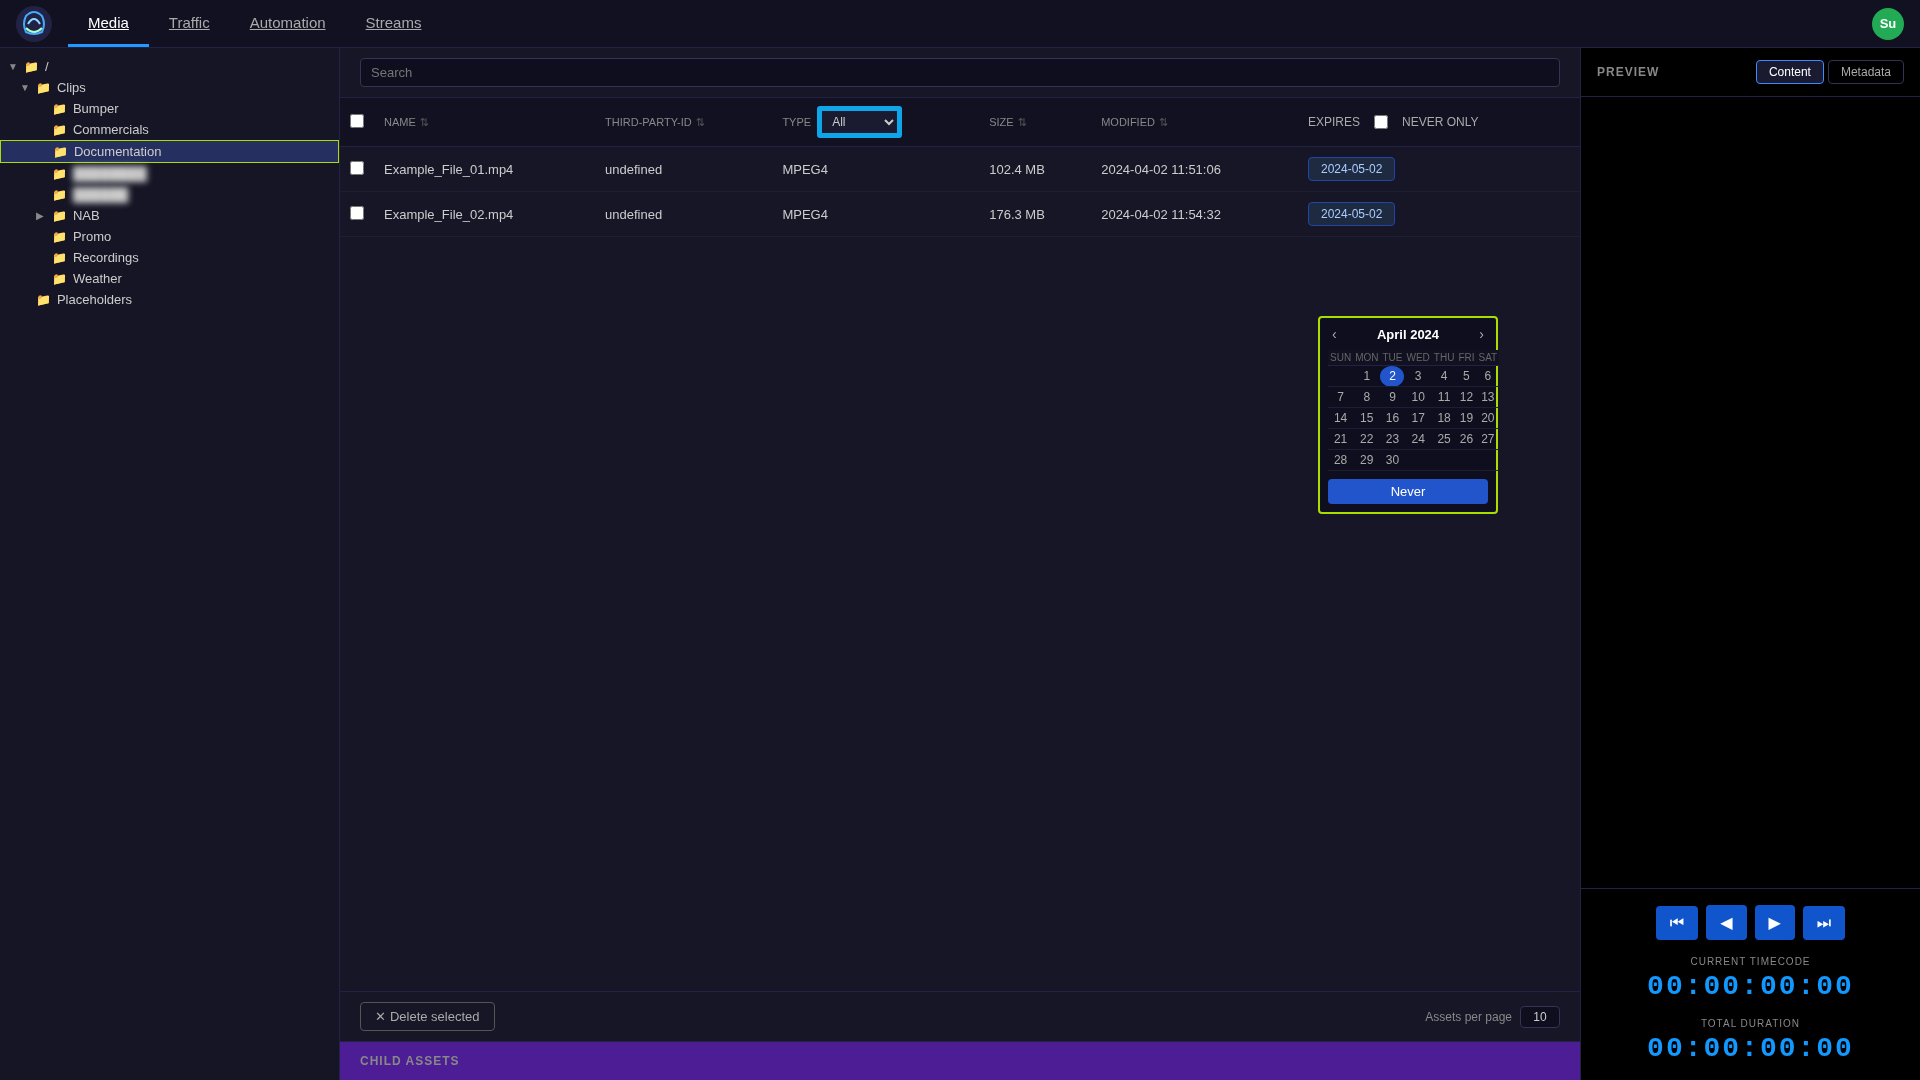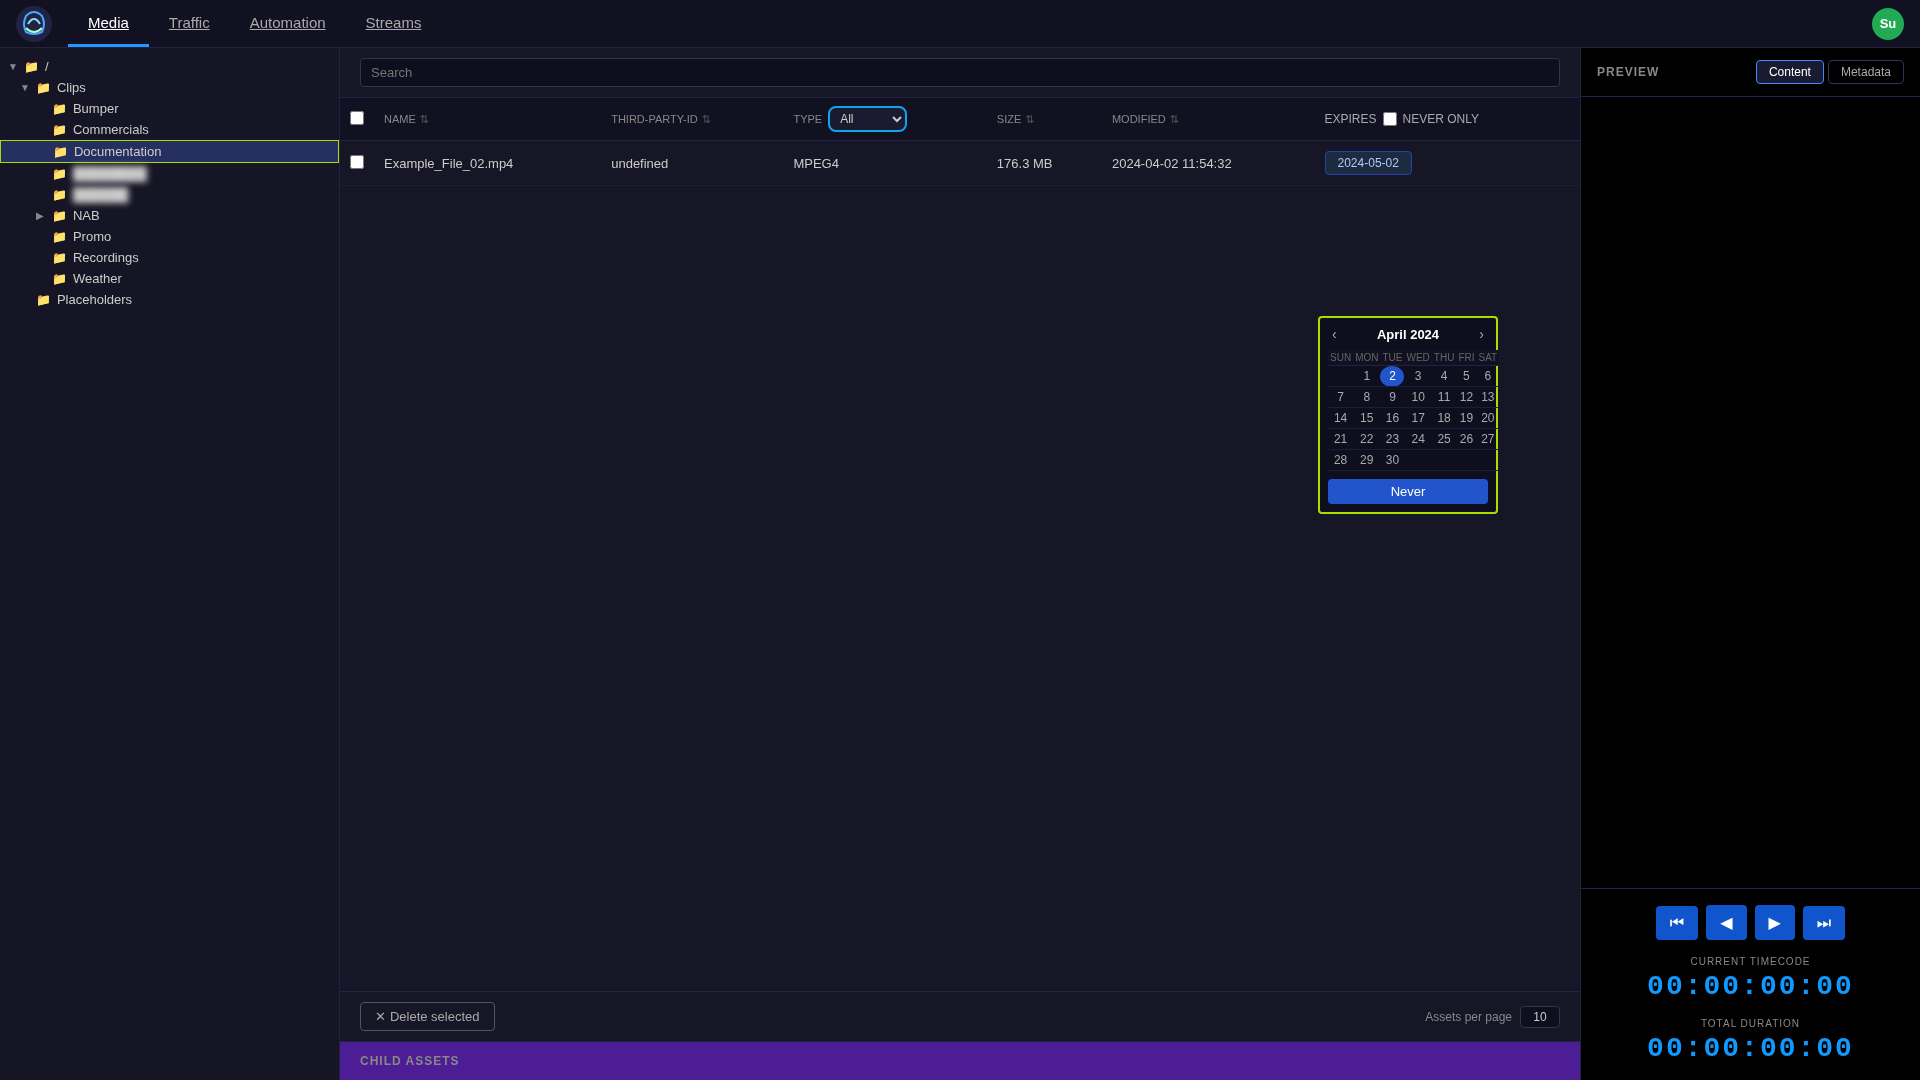--- a/index.html
+++ b/index.html
@@ -225,30 +225,30 @@
       font-size: 12px;
       cursor: pointer;
     }
     .expires-btn.active {
       background: #1a2e18;
       border: 2px solid #aadd00;
       color: #aaccff;
     }
     .type-select {
       background: #1a1a30;
-      border: 2px solid #0ea5e9;
+      border: 5px solid #0ea5e9;
       color: #ccc;
       padding: 3px 6px;
-      border-radius: 8px;
+      border-radius: 3px;
       font-size: 12px;
     }
     .never-only {
       display: flex;
       align-items: center;
-      gap: 6px;
+      gap: 14px;
       font-size: 12px;
       color: #aaa;
     }
     .never-checkbox {
       width: 14px;
       height: 14px;
     }
     .check-cell {
       width: 32px;
       text-align: center;
@@ -614,20 +614,31 @@
               <div class="never-only">
                 <span>EXPIRES</span>
                 <input type="checkbox" class="never-checkbox" style="">
                 <span>NEVER ONLY</span>
               </div>
             </th>
           </tr>
         </thead>
         <tbody>
 
+          <tr>
+            <td class="check-cell"><input type="checkbox" class="row-checkbox" style=""></td>
+            <td>Example_File_01.mp4</td>
+            <td>undefined</td>
+            <td>MPEG4</td>
+            <td>102.4 MB</td>
+            <td>2024-04-02 11:51:06</td>
+            <td>
+              <button class="expires-btn">2024-05-02</button>
+            </td>
+          </tr>
 
           <tr>
             <td class="check-cell"><input type="checkbox" class="row-checkbox" style=""></td>
             <td>Example_File_02.mp4</td>
             <td>undefined</td>
             <td>MPEG4</td>
             <td>176.3 MB</td>
             <td>2024-04-02 11:54:32</td>
             <td>
               <button class="expires-btn">2024-05-02</button>

